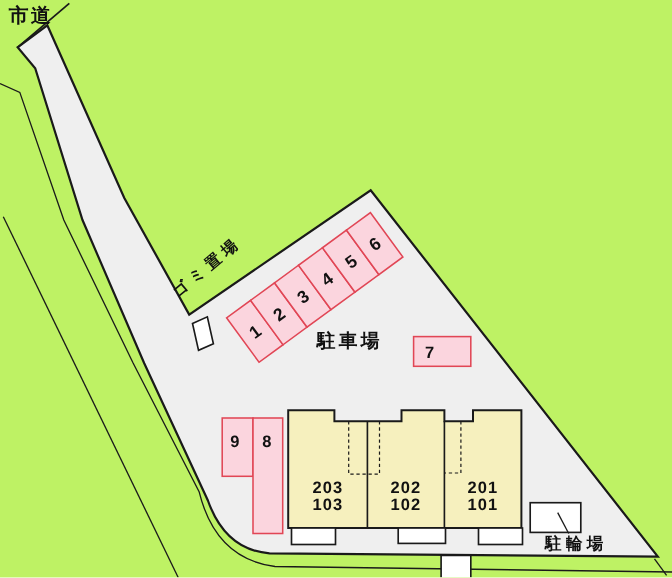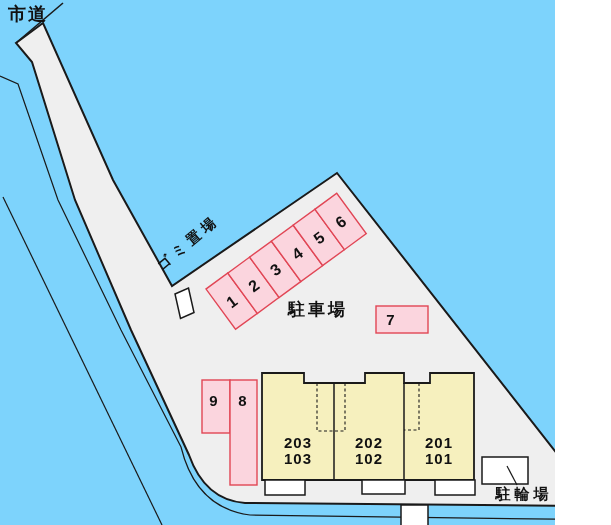--- a/index.html
+++ b/index.html
@@ -1,16 +1,16 @@
 <!DOCTYPE html>
 <html style="--lot-fill: #efefef; --line: #1a1a1a; --text-color: #111111; --parking-fill: #fbd5de; --parking-border: #e14655; --building-fill: #f6f0be; --box-fill: #ffffff;"><head>
 <meta charset="utf-8">
 <style>
   html,body{margin:0;padding:0;background:#ffffff;}
-  .stage{width:555px;height:525px;position:relative;background:#7dd3fc;overflow:hidden;}
+  .stage{width:611px;height:525px;position:relative;background:#bef264;overflow:hidden;}
   svg{display:block;}
   text{
     font-family:"Liberation Sans","DejaVu Sans",sans-serif;
     font-weight:bold;
     fill:var(--text-color,#111111);
   }
   .f18{font-size:18px;letter-spacing:2px;}
   .f17{font-size:17px;letter-spacing:3px;}
   .f15{font-size:15px;letter-spacing:1px;}
   .f15c{font-size:15px;letter-spacing:4px;}

